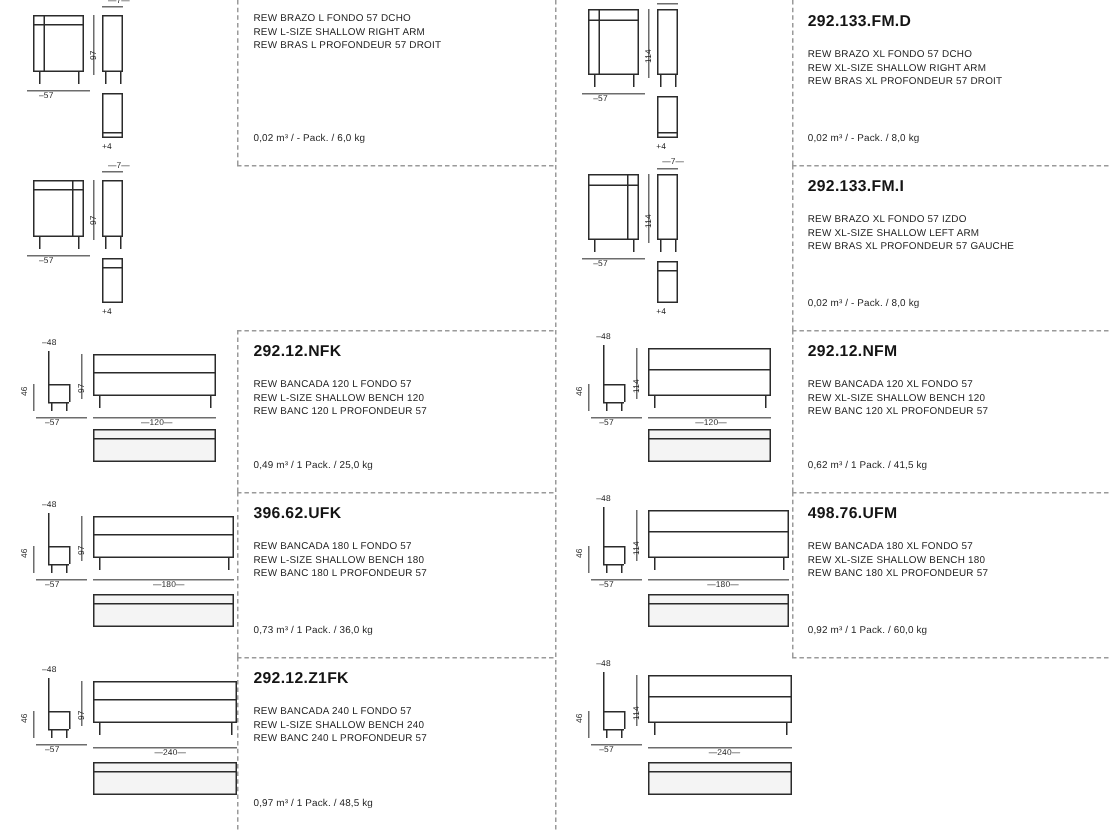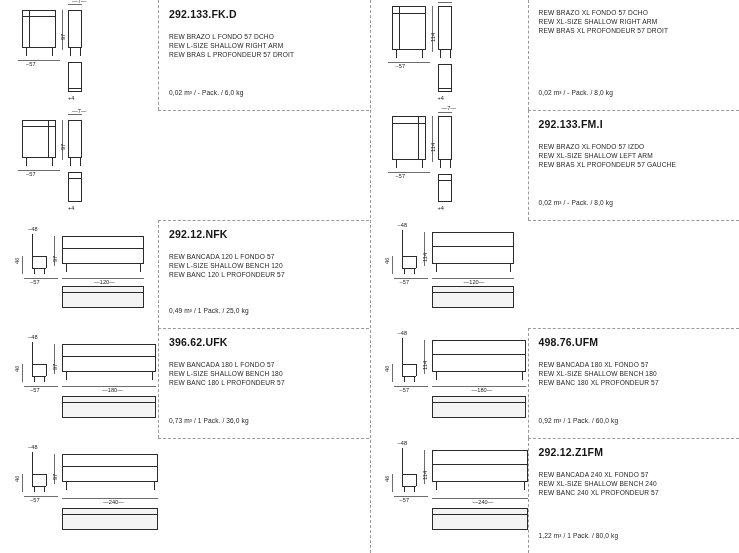--- a/index.html
+++ b/index.html
@@ -148,21 +148,20 @@
 
         <div class="ext exth" style="left:18px; top:60px; width:42px;"></div>
         <div class="dimt" style="left:26px; top:61px;">–57</div>
         <div class="ext extv" style="left:62px; top:10px; height:40px;"></div>
         <div class="dimv" style="left:60px; top:40px;">97</div>
         <div class="ext exth" style="left:68px; top:4px; width:14px;"></div>
         <div class="dimt" style="left:72px; top:-2px;">—7—</div>
         <div class="dimt" style="left:68px; top:95px;">+4</div>
       </div>
       <div class="info">
-        <div class="code">292.133.FK.D</div>
         <div class="descr">
           <div>REW BRAZO L FONDO 57 DCHO</div>
           <div>REW L-SIZE SHALLOW RIGHT ARM</div>
           <div>REW BRAS L PROFONDEUR 57 DROIT</div>
         </div>
         <div class="vol">0,02 m³ / - Pack. / 6,0 kg</div>
       </div>
     </div>
     <div class="col">
       <div class="drawing">
@@ -178,20 +177,21 @@
         <div class="ln lnh" style="left:68px; top:88px; width:14px;"></div>
         <div class="ext exth" style="left:18px; top:62px; width:42px;"></div>
         <div class="dimt" style="left:26px; top:63px;">–57</div>
         <div class="ext extv" style="left:62px; top:6px; height:46px;"></div>
         <div class="dimv" style="left:60px; top:42px;">114</div>
         <div class="ext exth" style="left:68px; top:2px; width:14px;"></div>
         <div class="dimt" style="left:72px; top:-5px;">—7—</div>
         <div class="dimt" style="left:68px; top:95px;">+4</div>
       </div>
       <div class="info">
+        <div class="code">292.133.FM.D</div>
         <div class="descr">
           <div>REW BRAZO XL FONDO 57 DCHO</div>
           <div>REW XL-SIZE SHALLOW RIGHT ARM</div>
           <div>REW BRAS XL PROFONDEUR 57 DROIT</div>
         </div>
         <div class="vol">0,02 m³ / - Pack. / 8,0 kg</div>
       </div>
     </div>
   </div>
   <div class="hr" style="top:110px;"></div>
@@ -309,20 +309,29 @@
         <div class="dimt" style="left:28px; top:2px;">–48</div>
         <div class="dimv" style="left:14px; top:44px;">46</div>
         <div class="ext extv" style="left:22px; top:36px; height:18px;"></div>
         <div class="ext exth" style="left:24px; top:58px; width:34px;"></div>
         <div class="dimt" style="left:30px; top:59px;">–57</div>
         <div class="ext extv" style="left:54px; top:12px; height:34px;"></div>
         <div class="dimv" style="left:52px; top:42px;">114</div>
         <div class="ext exth" style="left:62px; top:58px; width:82px;"></div>
         <div class="dimt" style="left:94px; top:59px;">—120—</div>
       </div>
+      <div class="info">
+        <div class="code">292.12.NFM</div>
+        <div class="descr">
+          <div>REW BANCADA 120 XL FONDO 57</div>
+          <div>REW XL-SIZE SHALLOW BENCH 120</div>
+          <div>REW BANC 120 XL PROFONDEUR 57</div>
+        </div>
+        <div class="vol">0,62 m³ / 1 Pack. / 41,5 kg</div>
+      </div>
     </div>
   </div>
   <div class="hr" style="top:328px;"></div>
   <div class="hr right" style="top:328px;"></div>
 
   <div class="row" style="top:328px; height:110px;">
     <div class="col">
       <div class="drawing">
         <div class="ln lnv" style="left:32px; top:14px; height:34px;"></div>
         <div class="ln lnh" style="left:32px; top:36px; width:14px;"></div>
@@ -412,20 +421,29 @@
         <div class="dimt" style="left:28px; top:6px;">–48</div>
         <div class="dimv" style="left:14px; top:44px;">46</div>
         <div class="ext extv" style="left:22px; top:36px; height:18px;"></div>
         <div class="ext exth" style="left:24px; top:58px; width:34px;"></div>
         <div class="dimt" style="left:30px; top:59px;">–57</div>
         <div class="ext extv" style="left:54px; top:16px; height:30px;"></div>
         <div class="dimv" style="left:52px; top:42px;">97</div>
         <div class="ext exth" style="left:62px; top:60px; width:96px;"></div>
         <div class="dimt" style="left:103px; top:61px;">—240—</div>
       </div>
+      <div class="info">
+        <div class="code">292.12.Z1FK</div>
+        <div class="descr">
+          <div>REW BANCADA 240 L FONDO 57</div>
+          <div>REW L-SIZE SHALLOW BENCH 240</div>
+          <div>REW BANC 240 L PROFONDEUR 57</div>
+        </div>
+        <div class="vol">0,97 m³ / 1 Pack. / 48,5 kg</div>
+      </div>
     </div>
     <div class="col">
       <div class="drawing">
         <div class="ln lnv" style="left:32px; top:10px; height:38px;"></div>
         <div class="ln lnh" style="left:32px; top:36px; width:14px;"></div>
         <div class="ln lnv" style="left:46px; top:36px; height:12px;"></div>
         <div class="ln lnh" style="left:32px; top:48px; width:14px;"></div>
         <div class="ln lnv" style="left:34px; top:48px; height:6px;"></div>
         <div class="ln lnv" style="left:44px; top:48px; height:6px;"></div>
         <div class="box" style="left:62px; top:12px; width:96px; height:32px;"></div>
@@ -437,25 +455,16 @@
         <div class="dimt" style="left:28px; top:2px;">–48</div>
         <div class="dimv" style="left:14px; top:44px;">46</div>
         <div class="ext extv" style="left:22px; top:36px; height:18px;"></div>
         <div class="ext exth" style="left:24px; top:58px; width:34px;"></div>
         <div class="dimt" style="left:30px; top:59px;">–57</div>
         <div class="ext extv" style="left:54px; top:12px; height:34px;"></div>
         <div class="dimv" style="left:52px; top:42px;">114</div>
         <div class="ext exth" style="left:62px; top:60px; width:96px;"></div>
         <div class="dimt" style="left:103px; top:61px;">—240—</div>
       </div>
-      <div class="info">
-        <div class="code">292.12.Z1FM</div>
-        <div class="descr">
-          <div>REW BANCADA 240 XL FONDO 57</div>
-          <div>REW XL-SIZE SHALLOW BENCH 240</div>
-          <div>REW BANC 240 XL PROFONDEUR 57</div>
-        </div>
-        <div class="vol">1,22 m³ / 1 Pack. / 80,0 kg</div>
-      </div>
     </div>
   </div>
 
 </div>
 
 </body></html>

